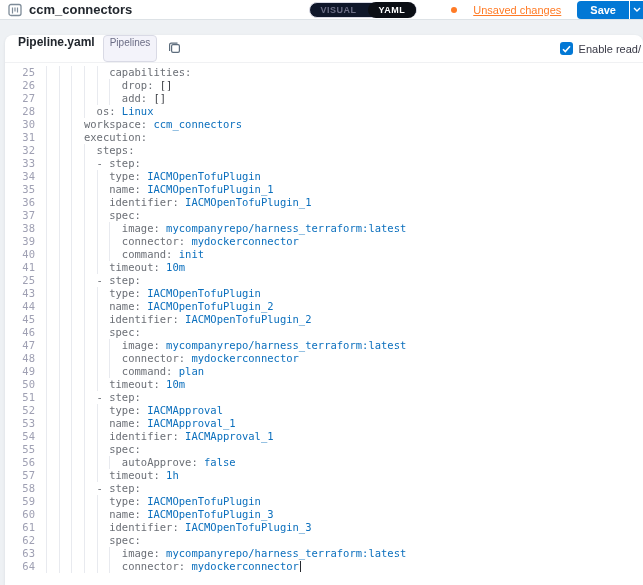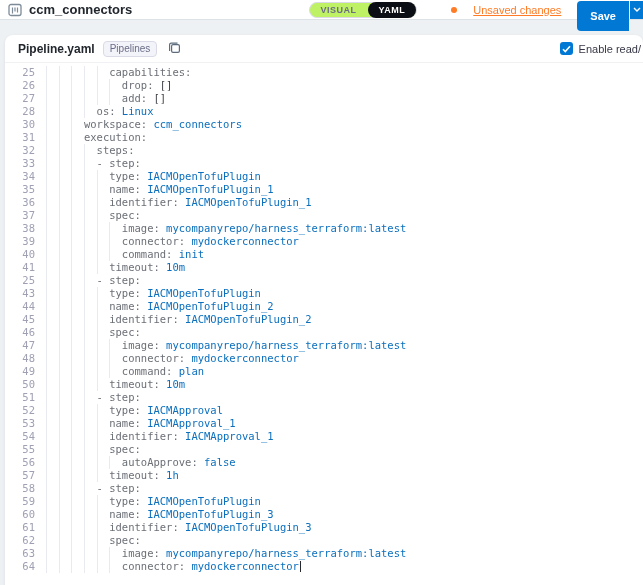--- a/index.html
+++ b/index.html
@@ -14,55 +14,55 @@
   
   .topbar {
     height:20px; background:#ffffff; border-bottom:1px solid #dde2e6;
     display:flex; align-items:center; padding:0 0 0 8px;
   }
   .topbar-icon { display:flex; align-items:center; }
   .topbar-title { font-weight:bold; font-size:13px; color:#22272e; margin-left:7px; }
 
   .view-toggle {
     margin-left:auto; display:flex; align-items:center;
-    border:1px solid #d9dae5; border-radius:10px; background:#bef264; height:16px;
+    border:1px solid #d9dae5; border-radius:10px; background:#0f172a; height:16px;
   }
   .toggle-opt {
     font-size:9px; font-weight:bold; letter-spacing:.5px; padding:0 11px;
     height:16px; display:flex; align-items:center; color:#6b6d85; cursor:pointer;
     border-radius:10px;
   }
   .toggle-opt.selected { background:#0b0e14; color:#ffffff; }
 
   .unsaved { margin-left:34px; display:flex; align-items:center; gap:16px;text-align:right; }
   .unsaved-dot { width:6px; height:6px; border-radius:50%; background:#ff7b26; }
   .unsaved-text { font-size:11px; color:#ff7b26; text-decoration:underline; }
 
   .save-split { margin-left:16px; display:flex; height:18px; align-self:center; }
   .save-btn {
     background:#0278d5; color:#fff; font-size:11px; font-weight:bold;
-    border:none; border-radius:4px 0 0 4px; padding:0 13px; height:30px; cursor:pointer;
+    border:none; border-radius:4px 0 0 4px; padding:0 13px; height:18px; cursor:pointer;
     display:flex; align-items:center;
   }
   .save-divider { width:1px; background:rgba(255,255,255,.45); height:18px; }
   .save-caret {
     background:#0278d5; width:13px; height:18px; display:flex; align-items:center; justify-content:center;
     color:#fff; cursor:pointer;
   }
 
   
   .card {
     position:absolute; top:35px; left:5px; right:0; bottom:0;
     background:#ffffff; border-radius:8px 8px 0 0;
     box-shadow:0 1px 3px rgba(30,40,60,.10);
     display:flex; flex-direction:column; overflow:hidden;
   }
 
   .yaml-toolbar {
-    height:28px; flex:0 0 28px; display:flex; align-items:center;
+    height:28px; flex:0 0 28px; display:flex; 
     padding:0 2px 0 13px; border-bottom:1px solid #f0f1f3;
   }
   .file-name { font-size:12px; font-weight:bold; color:#22272e; }
   .context-badge {
     margin-left:8px; font-size:10px; color:#6b6d85;
     background:#f3f3fa; border:1px solid #d9dae5; border-radius:4px;
     padding:1px 6px 2px 6px;
   }
   .copy-btn { margin-left:11px; display:flex; align-items:center; cursor:pointer; background:none; border:none; padding:0; }
 

